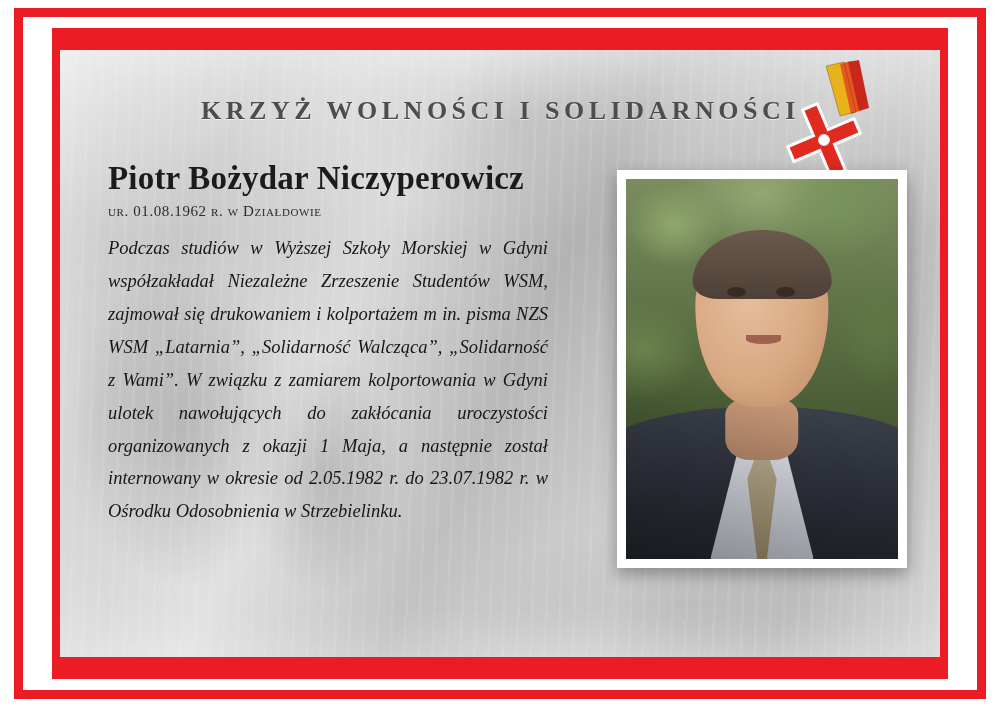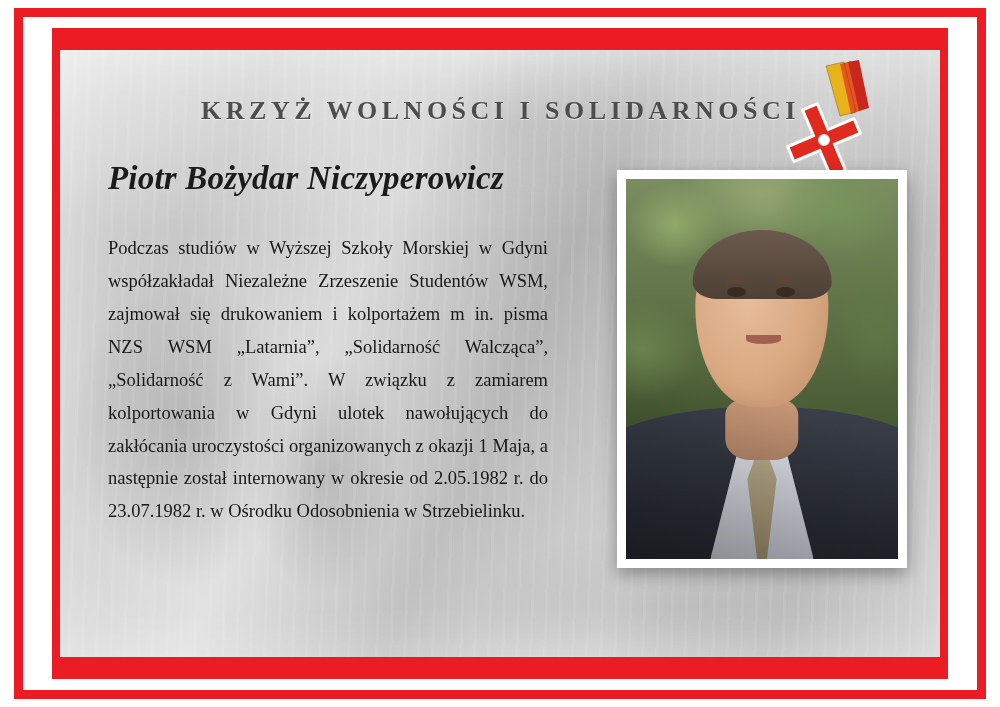--- a/index.html
+++ b/index.html
@@ -109,21 +109,20 @@
     width: 130px;
     height: 130px;
   }
 
   
   .name-block {
     position: absolute;
     left: 48px;
     top: 110px;
     width: 470px;
-    font-style: italic;
   }
   .person-name {
     font-family: "Liberation Serif", serif;
     font-weight: bold;
     font-size: 33px;
     color: #1b1b1b;
     line-height: 1.1;
     letter-spacing: .2px;
   }
   .person-birth {
@@ -140,20 +139,21 @@
     position: absolute;
     left: 48px;
     top: 182px;
     width: 440px;
     font-family: "Liberation Serif", serif;
     font-size: 18.5px;
     line-height: 1.78;
     color: #171717;
     text-align: justify;
     text-justify: inter-word;
+    font-style: italic;
   }
 
   
   .portrait-frame {
     position: absolute;
     right: 33px;
     top: 120px;
     width: 290px;
     height: 398px;
     background: #ffffff;
@@ -318,20 +318,21 @@
           <rect x="65.5" y="47.5" width="13" height="69" fill="#e02a20"></rect>
           <rect x="37.5" y="75.5" width="69" height="13" fill="#e02a20"></rect>
           <rect x="65.5" y="75.5" width="13" height="13" fill="#e02a20"></rect>
           <circle cx="72" cy="82" r="5.5" fill="#ffffff" stroke="#d8d8d8" stroke-width="1"></circle>
         </g>
       </svg>
     </div>
 
     <div class="name-block">
       <div class="person-name">Piotr Bożydar Niczyperowicz</div>
+      <div class="person-birth">ur. 01.08.1962 r. w Działdowie</div>
     </div>
 
     <div class="bio">Podczas studiów w Wyższej Szkoły Morskiej w Gdyni współzakładał Niezależne Zrzeszenie Studentów WSM, zajmował się drukowaniem i kolportażem m in. pisma NZS WSM „Latarnia”, „Solidarność Walcząca”, „Solidarność z Wami”. W związku z zamiarem kolportowania w Gdyni ulotek nawołujących do zakłócania uroczystości organizowanych z okazji 1 Maja, a następnie został internowany w okresie od 2.05.1982 r. do 23.07.1982 r. w Ośrodku Odosobnienia w Strzebielinku.</div>
 
     <div class="portrait-frame">
       <div class="portrait">
         <div class="foliage"></div>
         <div class="suit"></div>
         <div class="shirt"></div>
         <div class="tie"></div>

